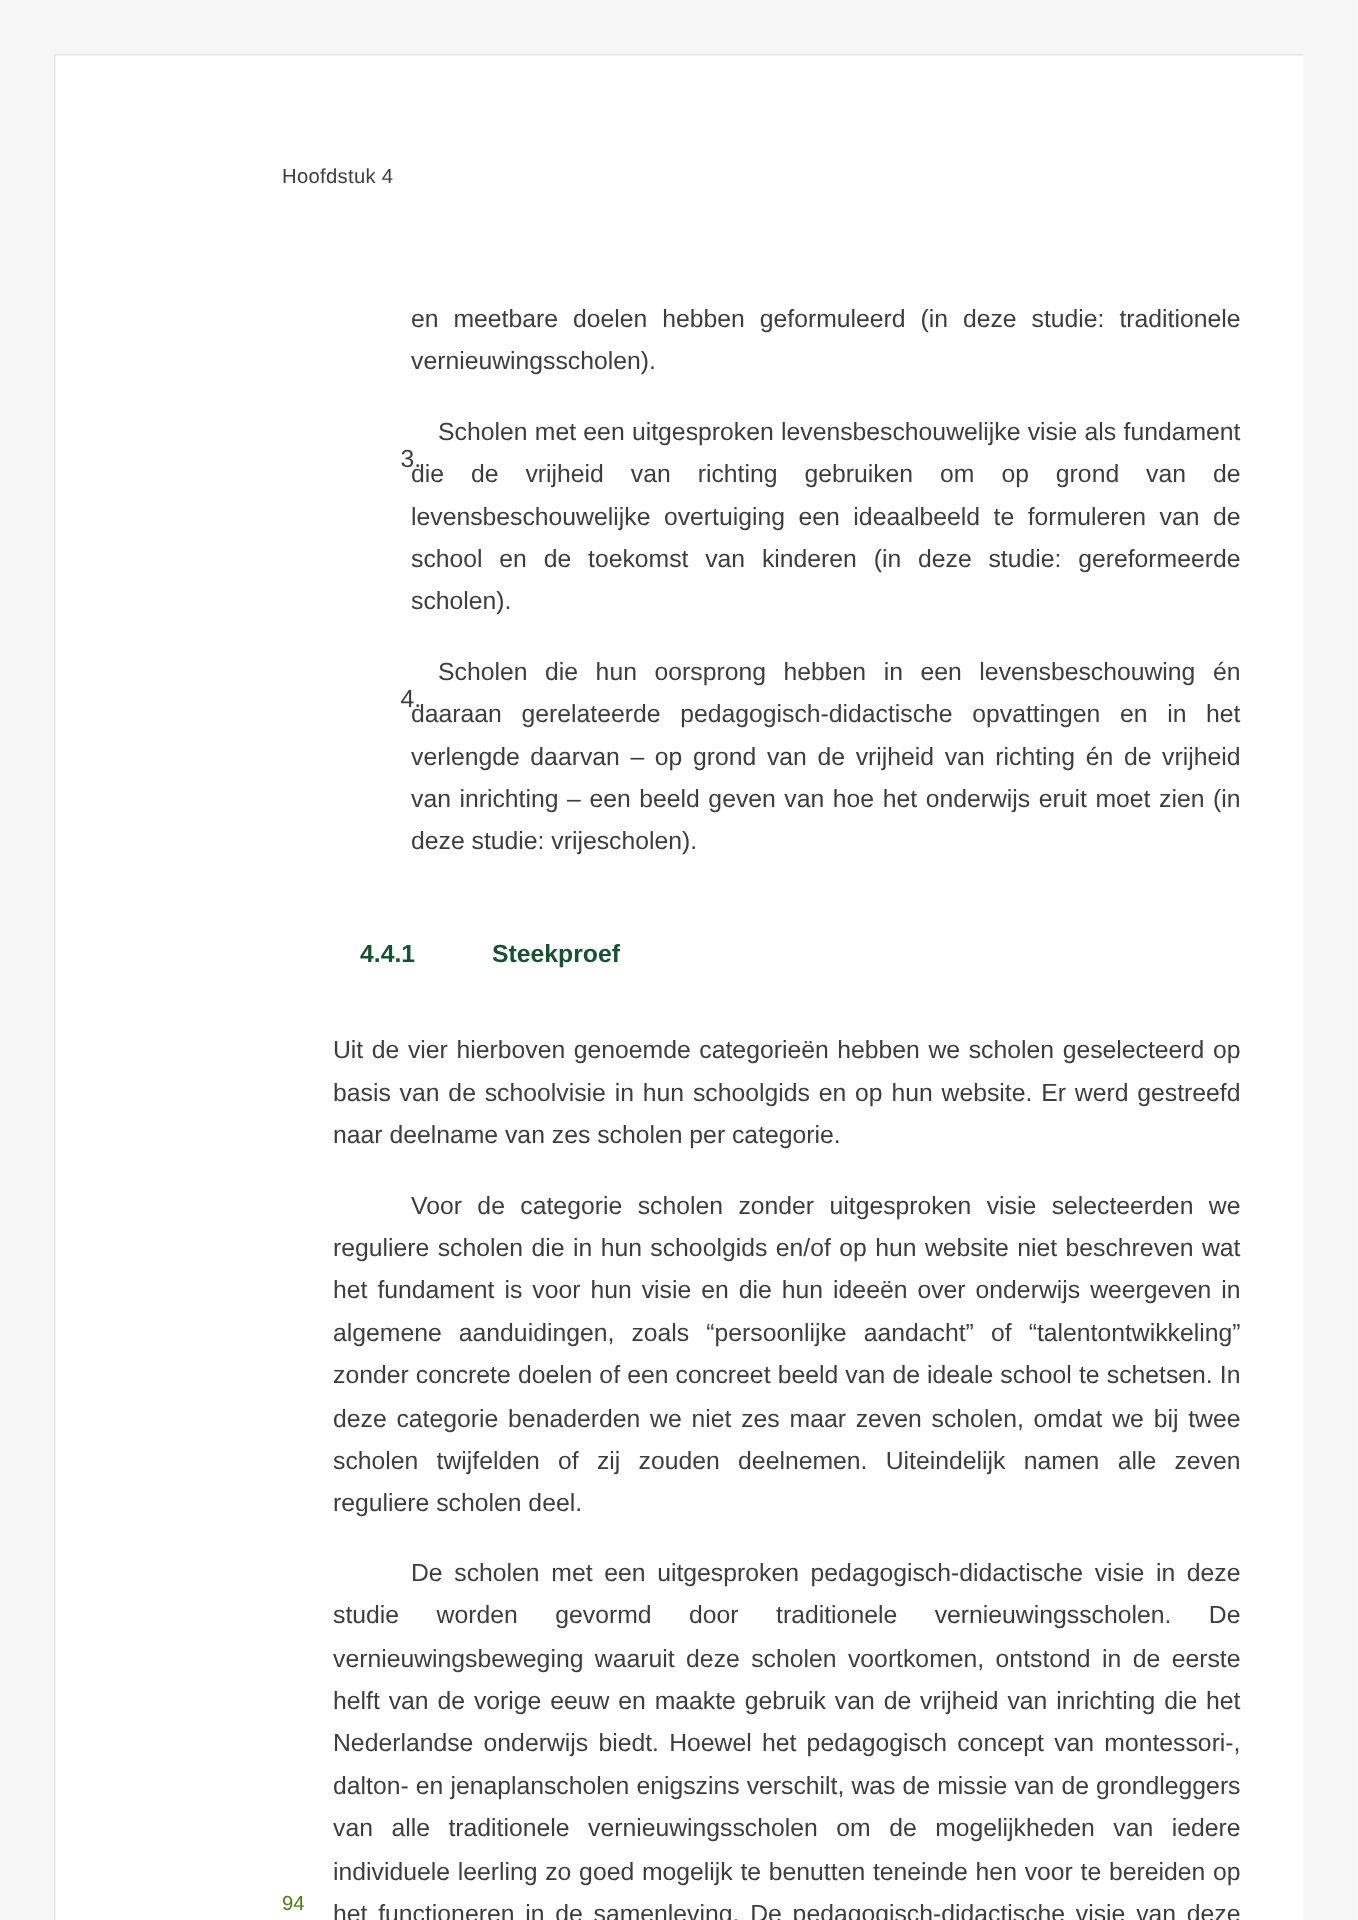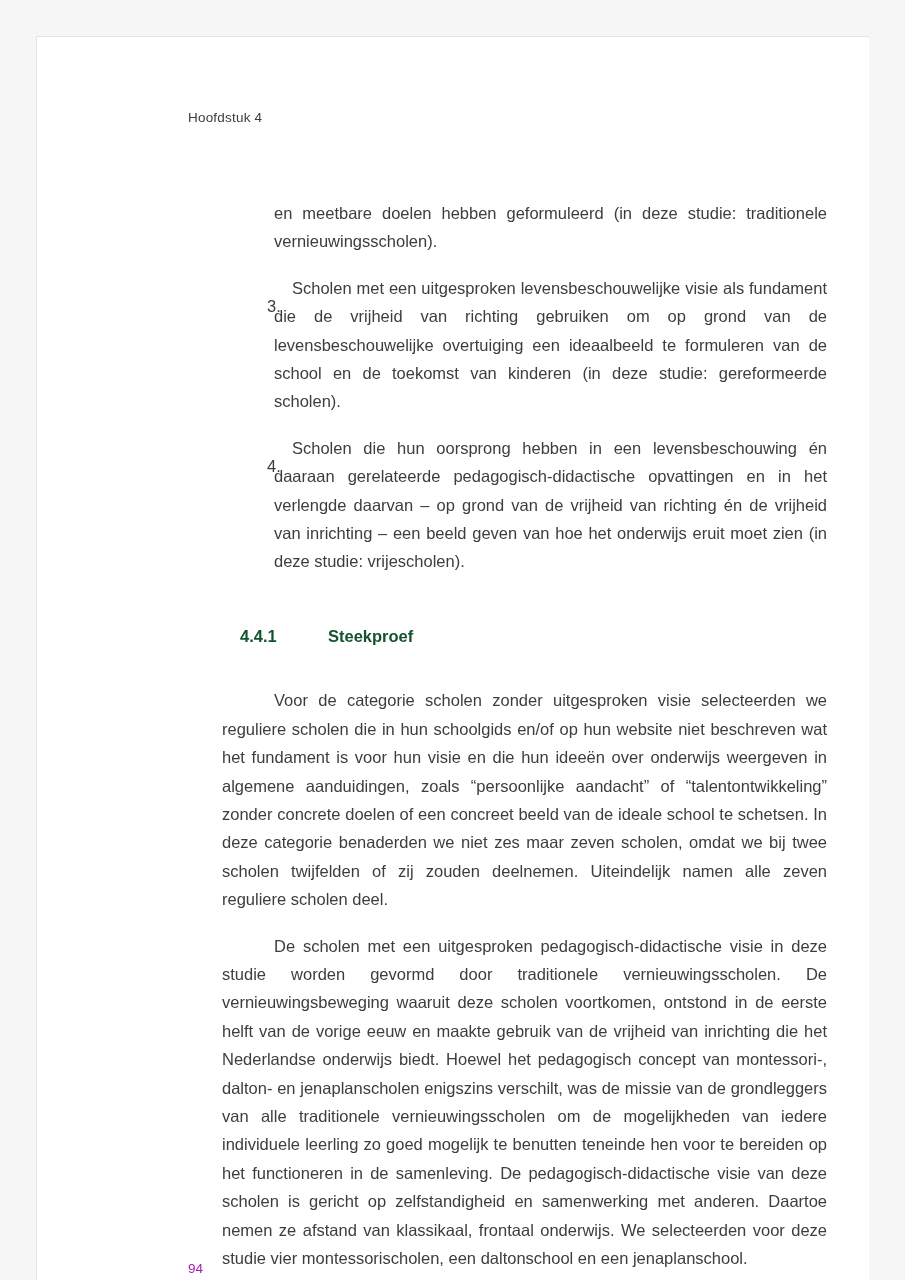--- a/index.html
+++ b/index.html
@@ -70,21 +70,21 @@
   }
   .body-par.indent {
     text-indent: 52px;
   }
 
   .page-footer {
     position: absolute;
     top: 1206px;
     left: 133px;
     font-size: 13.5px;
-    color: #a21caf;
+    color: #4d7c0f;
   }
 </style>
 </head>
 <body>
 
 <div class="page">
 
   <div class="running-header">Hoofdstuk 4</div>
 
   <div class="content">
@@ -98,20 +98,21 @@
 
     <div class="list-item">
       <span class="num">4.</span>
       <span class="txt">Scholen die hun oorsprong hebben in een levensbeschouwing én daaraan gerelateerde pedagogisch-didactische opvattingen en in het verlengde daarvan – op grond van de vrijheid van richting én de vrijheid van inrichting – een beeld geven van hoe het onderwijs eruit moet zien (in deze studie: vrijescholen).</span>
     </div>
 
     <h2 class="section-heading">
       <span class="sec-num">4.4.1</span><span class="sec-title">Steekproef</span>
     </h2>
 
+    <p class="body-par">Uit de vier hierboven genoemde categorieën hebben we scholen geselecteerd op basis van de schoolvisie in hun schoolgids en op hun website. Er werd gestreefd naar deelname van zes scholen per categorie.</p>
 
     <p class="body-par indent">Voor de categorie scholen zonder uitgesproken visie selecteerden we reguliere scholen die in hun schoolgids en/of op hun website niet beschreven wat het fundament is voor hun visie en die hun ideeën over onderwijs weergeven in algemene aanduidingen, zoals “persoonlijke aandacht” of “talentontwikkeling” zonder concrete doelen of een concreet beeld van de ideale school te schetsen. In deze categorie benaderden we niet zes maar zeven scholen, omdat we bij twee scholen twijfelden of zij zouden deelnemen. Uiteindelijk namen alle zeven reguliere scholen deel.</p>
 
     <p class="body-par indent">De scholen met een uitgesproken pedagogisch-didactische visie in deze studie worden gevormd door traditionele vernieuwingsscholen. De vernieuwingsbeweging waaruit deze scholen voortkomen, ontstond in de eerste helft van de vorige eeuw en maakte gebruik van de vrijheid van inrichting die het Nederlandse onderwijs biedt. Hoewel het pedagogisch concept van montessori-, dalton- en jenaplanscholen enigszins verschilt, was de missie van de grondleggers van alle traditionele vernieuwingsscholen om de mogelijkheden van iedere individuele leerling zo goed mogelijk te benutten teneinde hen voor te bereiden op het functioneren in de samenleving. De pedagogisch-didactische visie van deze scholen is gericht op zelfstandigheid en samenwerking met anderen. Daartoe nemen ze afstand van klassikaal, frontaal onderwijs. We selecteerden voor deze studie vier montessorischolen, een daltonschool en een jenaplanschool.</p>
 
   </div>
 
   <div class="page-footer">94</div>
 
 </div>

